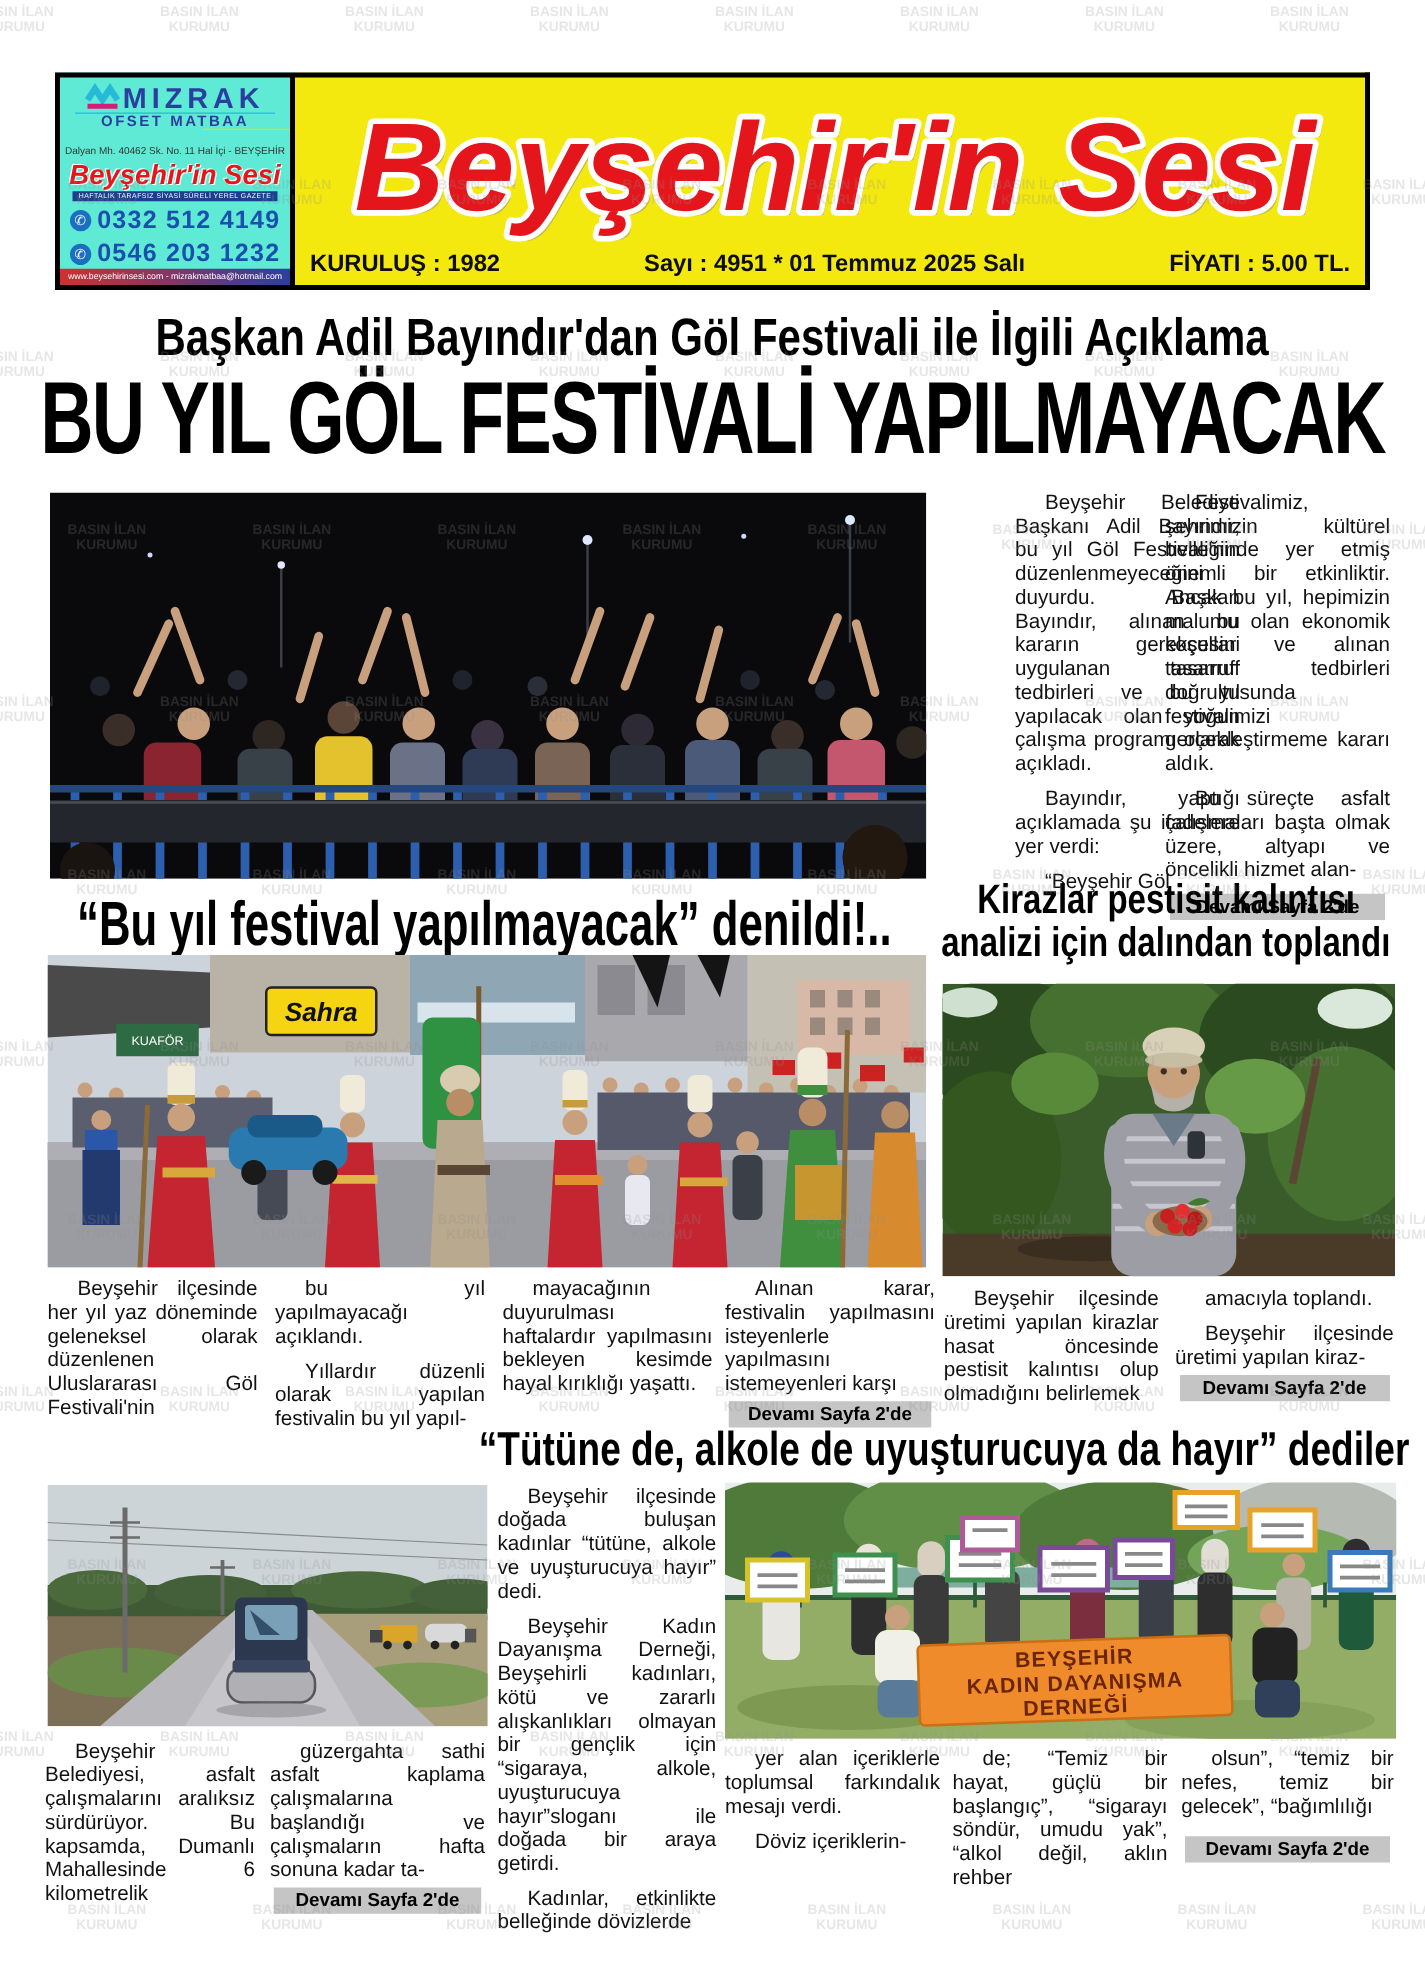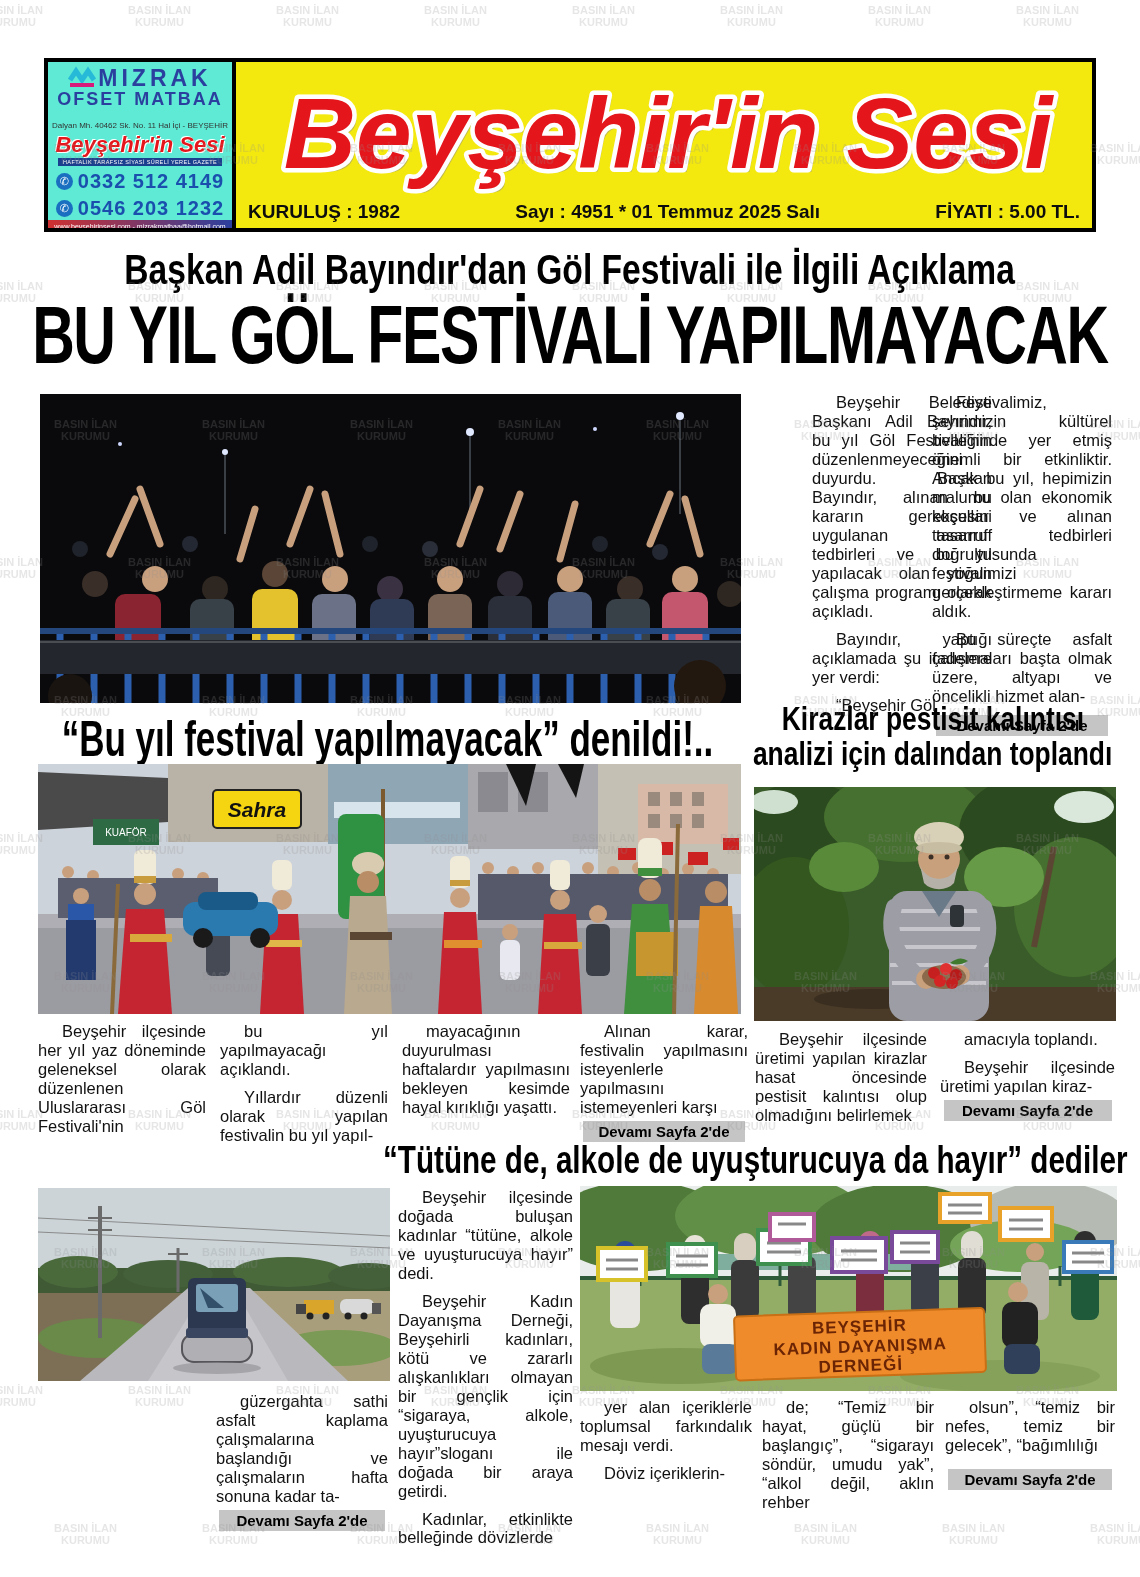--- a/index.html
+++ b/index.html
@@ -3,21 +3,21 @@
 <meta charset="utf-8">
 <style>
   html,body{margin:0;padding:0;background:#ffffff;}
   #page{position:relative;width:1140px;height:1577px;background:#ffffff;overflow:hidden;
         font-family:"Liberation Sans",sans-serif;color:#0d0d0d;}
   
   #leftbox{position:absolute;left:44px;top:58px;width:192px;height:174px;background:#5eead4;
            border:4px solid #000;box-sizing:border-box;display:flex;flex-direction:column;align-items:center;overflow:hidden;}
   .mz-row{display:flex;align-items:center;margin-top:4px;}
   .mz-name{color:#2b3f9e;font-weight:bold;font-size:23px;letter-spacing:4px;line-height:1;}
-  .mz-sub{color:#2b3f9e;font-weight:bold;font-size:18px;letter-spacing:2px;line-height:1.05;}
+  .mz-sub{color:#2b3f9e;font-weight:bold;font-size:12px;letter-spacing:2px;line-height:1.05;}
   .bar{height:3px;width:160px;}
   .bar.cyan{background:#27b9d8;} .bar.yellow{background:#f5d411;width:70px;margin-left:auto;}
   .mz-address{font-size:8px;color:#333;margin-top:12px;white-space:nowrap;}
   .brand-red{color:#e5161b;font-weight:bold;font-style:italic;font-size:22px;margin-top:2px;
              text-shadow:1px 1px 0 #fff,-1px -1px 0 #fff;}
   .brand-ribbon{background:#1a3f8f;color:#fff;font-size:5.5px;letter-spacing:.4px;padding:1px 5px;white-space:nowrap;}
   .phone-row{display:flex;align-items:center;gap:5px;margin-top:4px;}
   .phone-ico{display:inline-flex;align-items:center;justify-content:center;width:17px;height:17px;border-radius:50%;
              background:#1a6fc0;color:#fff;font-size:11px;}
   .phone-num{color:#1a4fae;font-weight:bold;font-size:20px;letter-spacing:1px;}
@@ -453,20 +453,23 @@
         <rect x="302" y="111" width="34" height="15" rx="6" fill="#d9d9d9"></rect>
           <rect x="334" y="115" width="9" height="11" fill="#555"></rect>
         <circle cx="272" cy="128" r="3.5" fill="#222"></circle>
           <circle cx="288" cy="128" r="3.5" fill="#222"></circle>
         <circle cx="310" cy="128" r="3.5" fill="#222"></circle>
           <circle cx="326" cy="128" r="3.5" fill="#222"></circle>
       </g>
     </svg>
   </div>
 
+  <div class="col" style="left:36px;top:1392px;width:168px;">
+    <p>Beyşehir Belediyesi, asfalt çalışmalarını aralıksız sürdürüyor. Bu kapsamda, Dumanlı Mahallesinde 6 kilometrelik</p>
+  </div>
   <div class="col" style="left:216px;top:1392px;width:172px;">
     <p style="margin-bottom:4px">güzergahta sathi asfalt kaplama çalışmalarına başlandığı ve çalışmaların hafta sonuna kadar ta-</p>
     <span class="more-badge">Devamı Sayfa 2'de</span>
   </div>
 
   <div class="col" style="left:398px;top:1188px;width:175px;">
     <p>Beyşehir ilçesinde doğada buluşan kadınlar “tütüne, alkole ve uyuşturucuya hayır” dedi.</p>
     <p>Beyşehir Kadın Dayanışma Derneği, Beyşehirli kadınları, kötü ve zararlı alışkanlıkları olmayan bir gençlik için “sigaraya, alkole, uyuşturucuya hayır”sloganı ile doğada bir araya getirdi.</p>
     <p>Kadınlar, etkinlikte belleğinde dövizlerde</p>
   </div>

